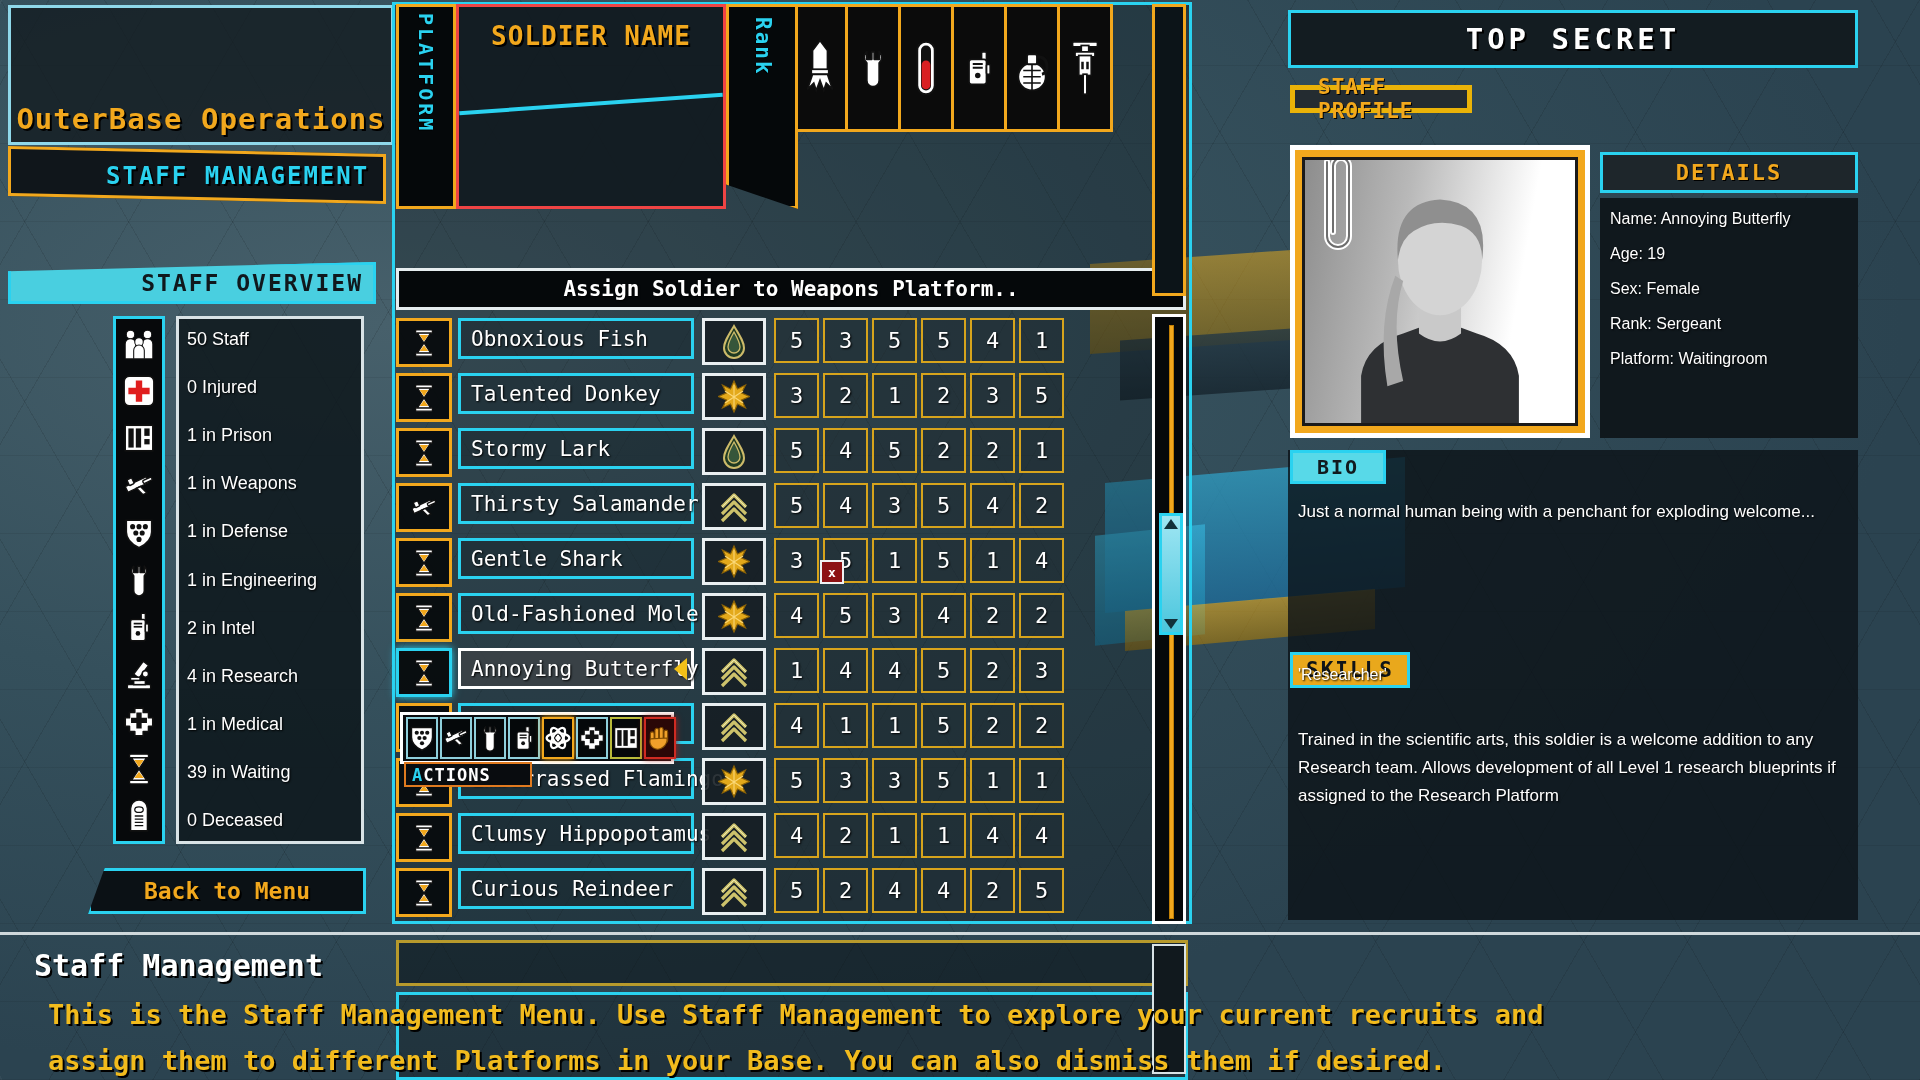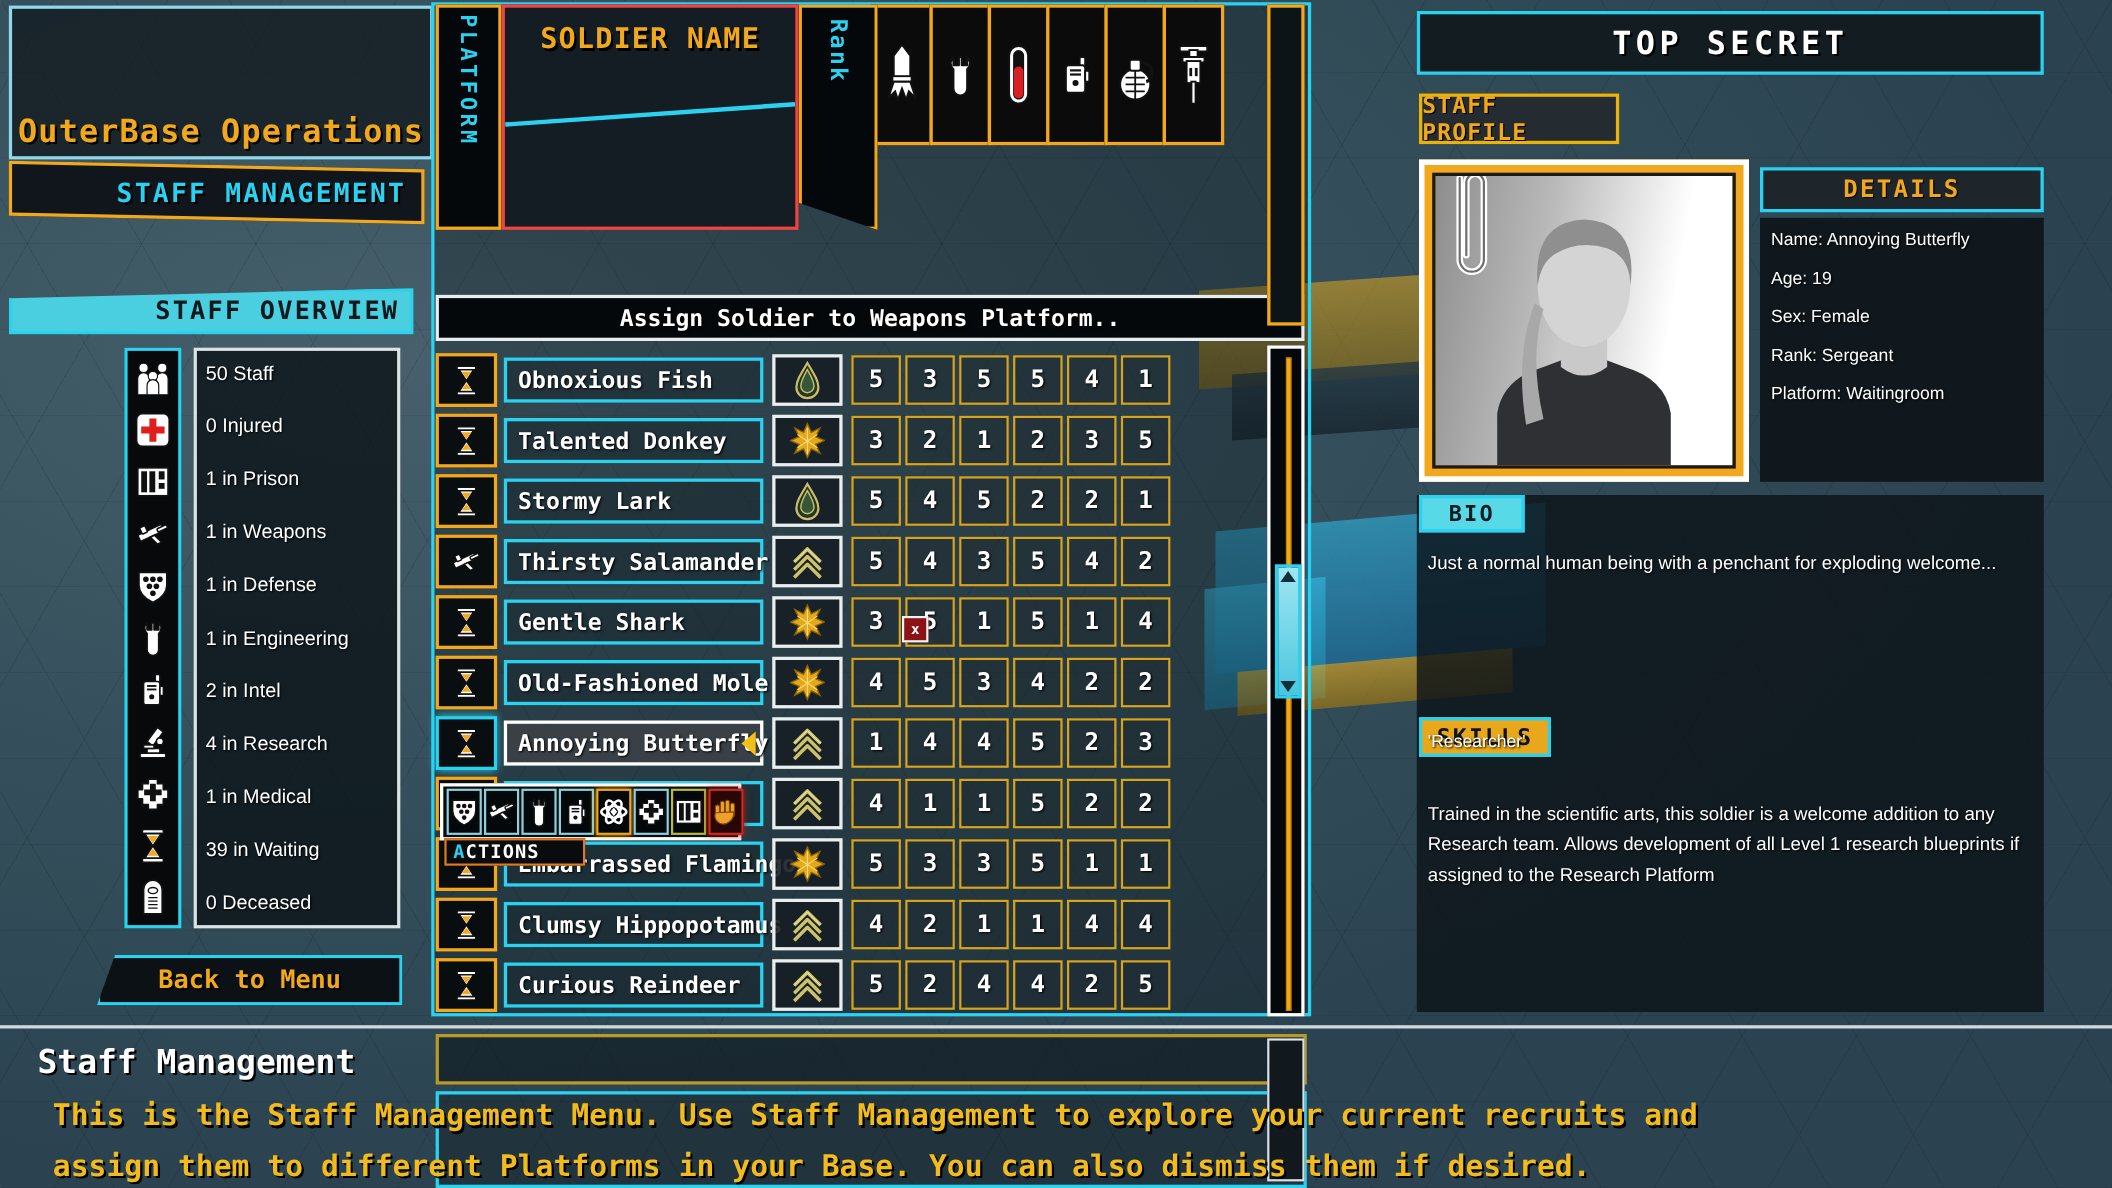--- a/index.html
+++ b/index.html
@@ -157,21 +157,21 @@
     display:flex; align-items:center; justify-content:center;
   }
   #assign-bar span{
     font-family:"DejaVu Sans Mono",monospace; font-weight:bold;
     color:#fff; font-size:21px; text-shadow:1px 1px 2px #000;
   }
 
   #rows{
     position:absolute; left:396px; top:318px; width:744px; height:606px;
   }
-  .row{ display:flex; height:55px; align-items:center; margin-bottom:0; position:relative;font-weight:bold; }
+  .row{ display:flex; height:55px; align-items:flex-start; margin-bottom:0; position:relative; }
   .cell-plat{
     width:56px; height:49px; border:3px solid #f2a81d; background:rgba(6,10,12,.92);
     display:flex; align-items:center; justify-content:center; margin-right:6px;
   }
   .cell-plat.sel{ border-color:#2ad2f0; box-shadow:0 0 8px #2ad2f0; }
   .cell-plat svg{ width:30px; height:34px; }
   .cell-name{
     width:236px; height:41px; border:3px solid #2ad2f0; background:rgba(24,38,45,.55);
     display:flex; align-items:center; padding-left:10px; margin-right:8px; position:relative;
   }
@@ -258,23 +258,23 @@
   #top-secret{
     position:absolute; left:1288px; top:10px; width:570px; height:58px;
     border:3px solid #2ad2f0; background:#131c21;
     display:flex; align-items:center; justify-content:center;
   }
   #top-secret span{
     font-family:"DejaVu Sans Mono",monospace; font-weight:bold; font-size:29px;
     color:#fff; letter-spacing:4px; text-shadow:2px 2px 0 #000;
   }
   #staff-profile-tag{
-    position:absolute; left:1290px; top:85px; width:182px; height:46px;
-    border:3px solid #eab308; background:#242c31;
-    display:flex; align-items:center; justify-content:center;
+    position:absolute; left:1290px; top:85px; width:182px; height:28px;
+    border:5px solid #eab308; background:#242c31;
+    display:flex; align-items:center; justify-content:center;padding-left:23px;
   }
   #staff-profile-tag span{
     font-family:"DejaVu Sans Mono",monospace; font-weight:bold; font-size:21px;
     color:#f2a81d; letter-spacing:1px; text-shadow:1px 1px 0 #000;
   }
   #photo-frame{
     position:absolute; left:1290px; top:145px; width:300px; height:293px;
     border:5px solid #ffffff; background:#f2a81d; padding:7px;
   }
   #photo{

